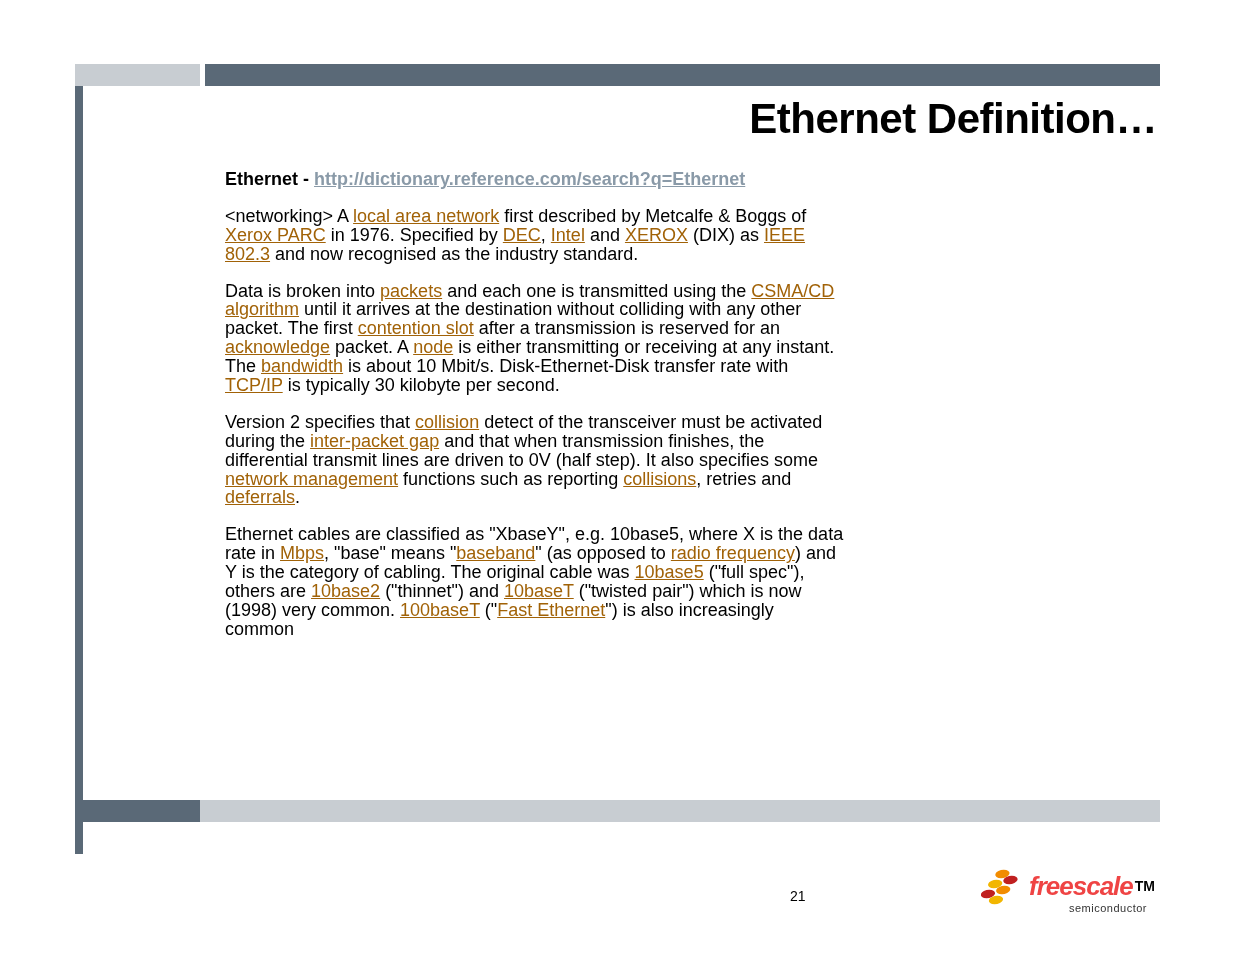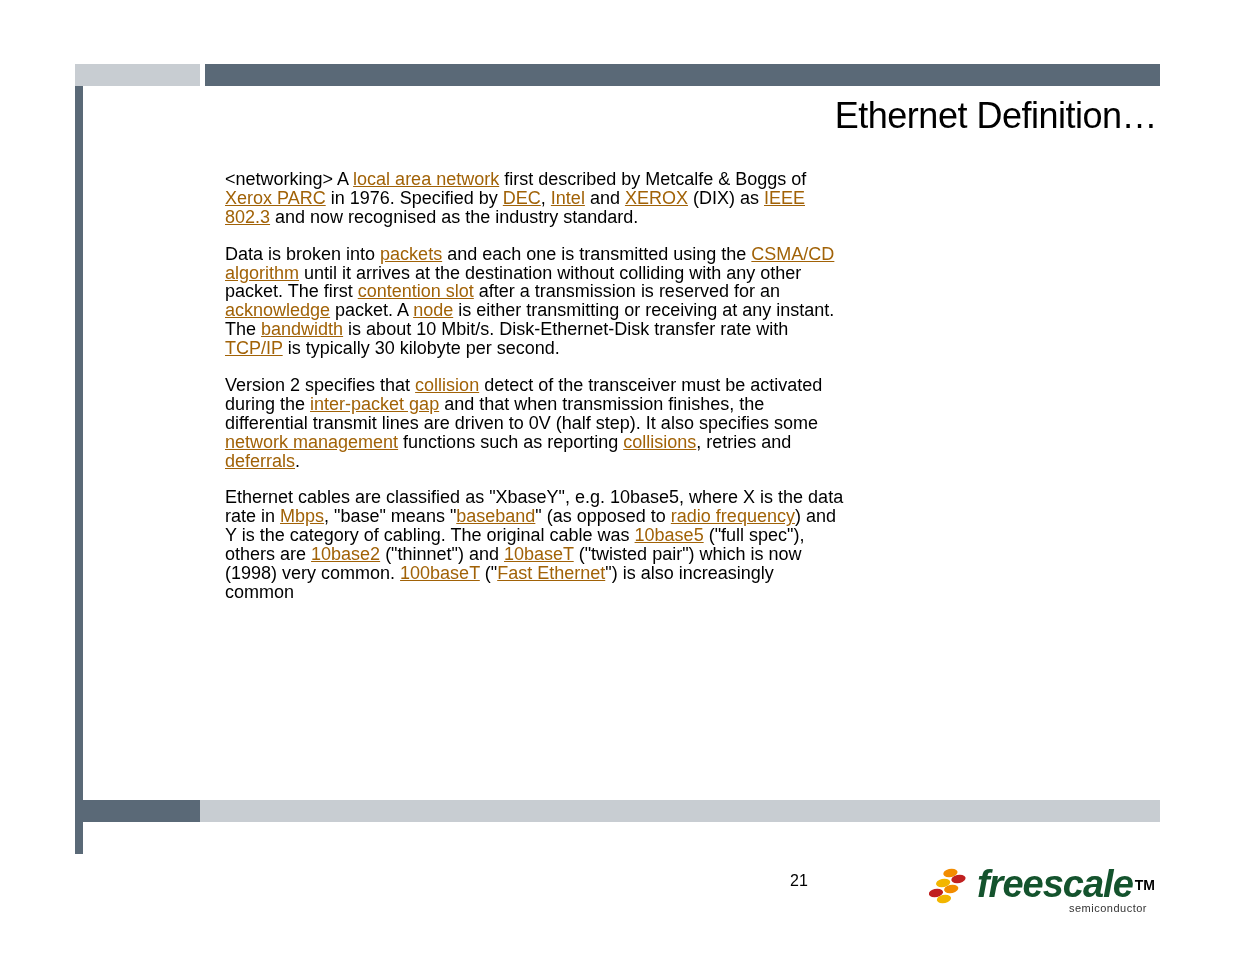--- a/index.html
+++ b/index.html
@@ -40,22 +40,22 @@
     left: 75px;
     top: 86px;
     width: 8px;
     bottom: 100px;
     background: #5a6977;
   }
   .title {
     position: absolute;
     top: 95px;
     right: 78px;
-    font-size: 36px;
-    font-weight: normal;
+    font-size: 42px;
+    font-weight: bold;
     letter-spacing: -0.5px;
   }
   .content {
     position: absolute;
     left: 225px;
     top: 170px;
     width: 620px;
     font-size: 18px;
     line-height: 1.05;
   }
@@ -99,38 +99,38 @@
     position: absolute;
     left: 85px;
     bottom: 48px;
     width: 640px;
     font-size: 9px;
     line-height: 1.25;
     color: #000;
   }
   .pagenum {
     position: absolute;
-    bottom: 64px;
+    bottom: 50px;
     left: 790px;
-    font-size: 16px;
+    font-size: 14px;
     text-align: right;
   }
   .logo {
     position: absolute;
     right: 80px;
     bottom: 40px;
     text-align: right;
   }
   .logo svg { display:block; }
   .logo-text {
     font-style: italic;
     font-weight: bold;
-    font-size: 38px;
+    font-size: 26px;
     letter-spacing: -1px;
-    color: #14532d;
+    color: #ef4444;
     display: inline-block;
     margin-left: 4px;
   }
   .logo-sub {
     font-size: 11px;
     letter-spacing: 0.5px;
     color: #333;
     display: block;
     margin-top: -4px;
     padding-right: 8px;
@@ -154,20 +154,23 @@
   <div class="topbar-light"></div>
   <div class="topbar-dark"></div>
 </div>
 
 <div class="vstrip"></div>
 
 <div class="title">Ethernet Definition…</div>
 
 <div class="content">
 
+  <p>
+    <span class="lead">Ethernet - </span><a class="url">http://dictionary.reference.com/search?q=Ethernet</a>
+  </p>
 
   <p>
     <span>&lt;networking&gt; A </span><a class="link">local area network</a><span> first described by Metcalfe &amp; Boggs of </span><a class="link">Xerox PARC</a><span> in 1976. Specified by </span><a class="link">DEC</a><span>, </span><a class="link">Intel</a><span> and </span><a class="link">XEROX</a><span> (DIX) as </span><a class="link">IEEE 802.3</a><span> and now recognised as the industry standard.</span>
   </p>
 
   <p>
     <span>Data is broken into </span><a class="link">packets</a><span> and each one is transmitted using the </span><a class="link">CSMA/CD</a><span> </span><a class="link">algorithm</a><span> until it arrives at the destination without colliding with any other packet. The first </span><a class="link">contention slot</a><span> after a transmission is reserved for an </span><a class="link">acknowledge</a><span> packet. A </span><a class="link">node</a><span> is either transmitting or receiving at any instant. The </span><a class="link">bandwidth</a><span> is about 10 Mbit/s. Disk-Ethernet-Disk transfer rate with </span><a class="link">TCP/IP</a><span> is typically 30 kilobyte per second.</span>
   </p>
 
   <p>

